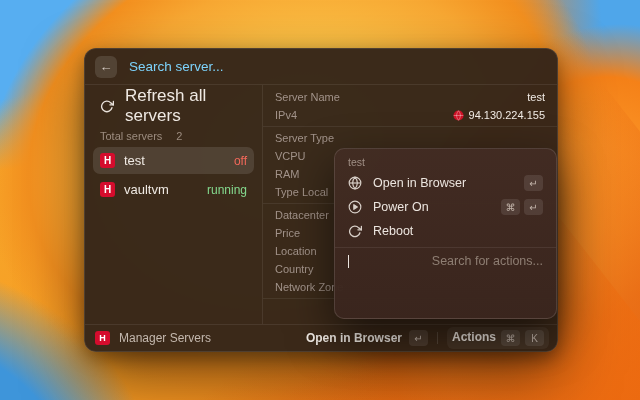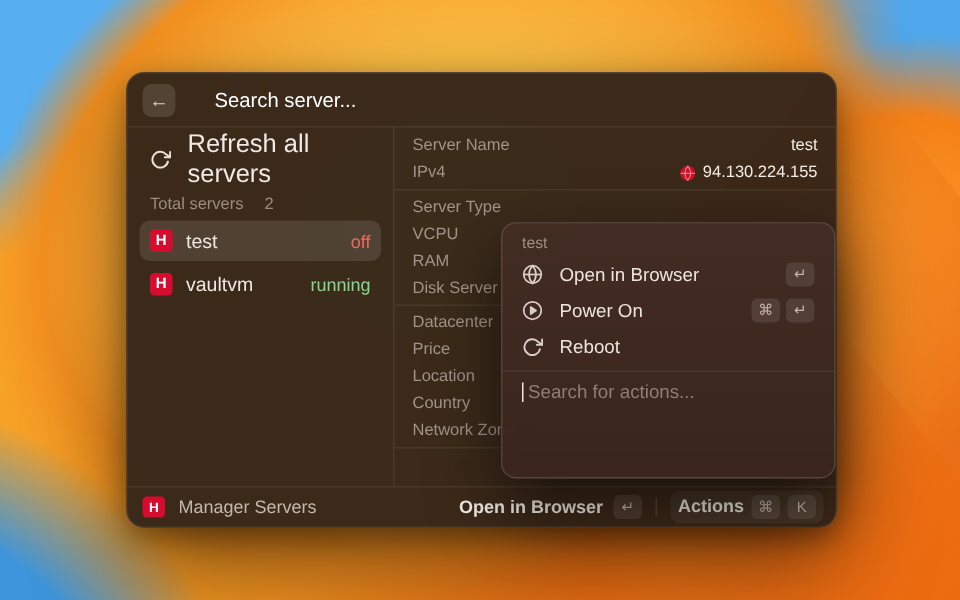--- a/index.html
+++ b/index.html
@@ -34,21 +34,21 @@
   
   .window { position:absolute; left:84px; top:48px; width:474px; height:304px;
     background:rgba(53,37,25,0.97); border:1px solid rgba(255,255,255,0.10); border-radius:12px;
     box-shadow:0 25px 60px rgba(0,0,0,0.50), 0 6px 18px rgba(0,0,0,0.35);
     display:flex; flex-direction:column; overflow:hidden; }
 
   .topbar { height:36px; flex:0 0 36px; display:flex; align-items:center; gap:12px;
     padding:0 10px; border-bottom:1px solid rgba(255,255,255,0.08); }
   .back-btn { width:22px; height:22px; border-radius:6px; background:rgba(255,255,255,0.12);
     color:#d9cfc7; font-size:13px; display:flex; align-items:center; justify-content:center; cursor:pointer; }
-  .search-placeholder { font-size:13.5px; color:#ffffff;margin-left:14px; }
+  .search-placeholder { font-size:13.5px; color:#7dd3fc; }
 
   .body { flex:1; display:flex; min-height:0; }
 
   
   .left { width:178px; flex:0 0 178px; border-right:1px solid rgba(255,255,255,0.08); padding:7px 8px; }
   .refresh-row { height:27px; display:flex; align-items:center; gap:11px; padding:0 7px;
     border-radius:7px; color:#efe9e3; font-size:17px; font-weight:500; cursor:pointer; }
   .section-row { margin-top:7px; height:19px; display:flex; align-items:center; gap:14px;
     padding:0 7px; font-size:11px; color:#9c8c7f; }
   .server-row { height:27px; margin-top:2px; display:flex; align-items:center; gap:9px;
@@ -79,21 +79,21 @@
     display:flex; align-items:center; gap:11px; font-size:12.5px; color:#ece5df; cursor:pointer; }
   .menu-item .mi-icon { color:#d8cfc8; display:flex; }
   .menu-item.danger { color:#ec5a50; }
   .menu-item.danger .mi-icon { color:#ec5a50; }
   .menu-item.selected { background:rgba(255,135,115,0.14); }
   .shortcuts { margin-left:auto; display:flex; gap:4px; }
   .key { min-width:19px; height:16px; padding:0 3px; border-radius:4px; background:rgba(255,255,255,0.10);
     color:#c3b5ab; font-size:10px; display:flex; align-items:center; justify-content:center; }
   .menu-divider { height:1px; background:rgba(255,255,255,0.08); margin-top:4px; }
   .menu-search { height:26px; display:flex; align-items:center; padding:0 13px;
-    font-size:12.5px; color:#8e7e73; }
+    font-size:12.5px; color:#8e7e73;justify-content:space-between; }
   .caret { width:1px; height:13px; background:#ece5df; margin-right:3px; }
 
   
   .footer { height:27px; flex:0 0 27px; border-top:1px solid rgba(255,255,255,0.08);
     display:flex; align-items:center; padding:0 8px 0 10px; gap:8px; }
   .footer .h-logo { width:14px; height:14px; font-size:9px; }
   .app-name { font-size:12px; color:#c4b8ae; font-weight:500; margin-left:1px; }
   .footer-right { margin-left:auto; display:flex; align-items:center; gap:7px; }
   .primary-label { font-size:12px; font-weight:600; color:#f0eae4; }
   .vdiv { width:1px; height:12px; background:rgba(255,255,255,0.14); margin:0 2px; }
@@ -189,21 +189,21 @@
         </div>
         <div class="detail-row">
           <span class="detail-label">VCPU</span>
           <span class="detail-value"></span>
         </div>
         <div class="detail-row">
           <span class="detail-label">RAM</span>
           <span class="detail-value"></span>
         </div>
         <div class="detail-row">
-          <span class="detail-label">Disk Server</span>
+          <span class="detail-label">Type Local</span>
           <span class="detail-value"></span>
         </div>
 
         <div class="detail-divider"></div>
 
         <div class="detail-row">
           <span class="detail-label">Datacenter</span>
           <span class="detail-value"></span>
         </div>
         <div class="detail-row">

